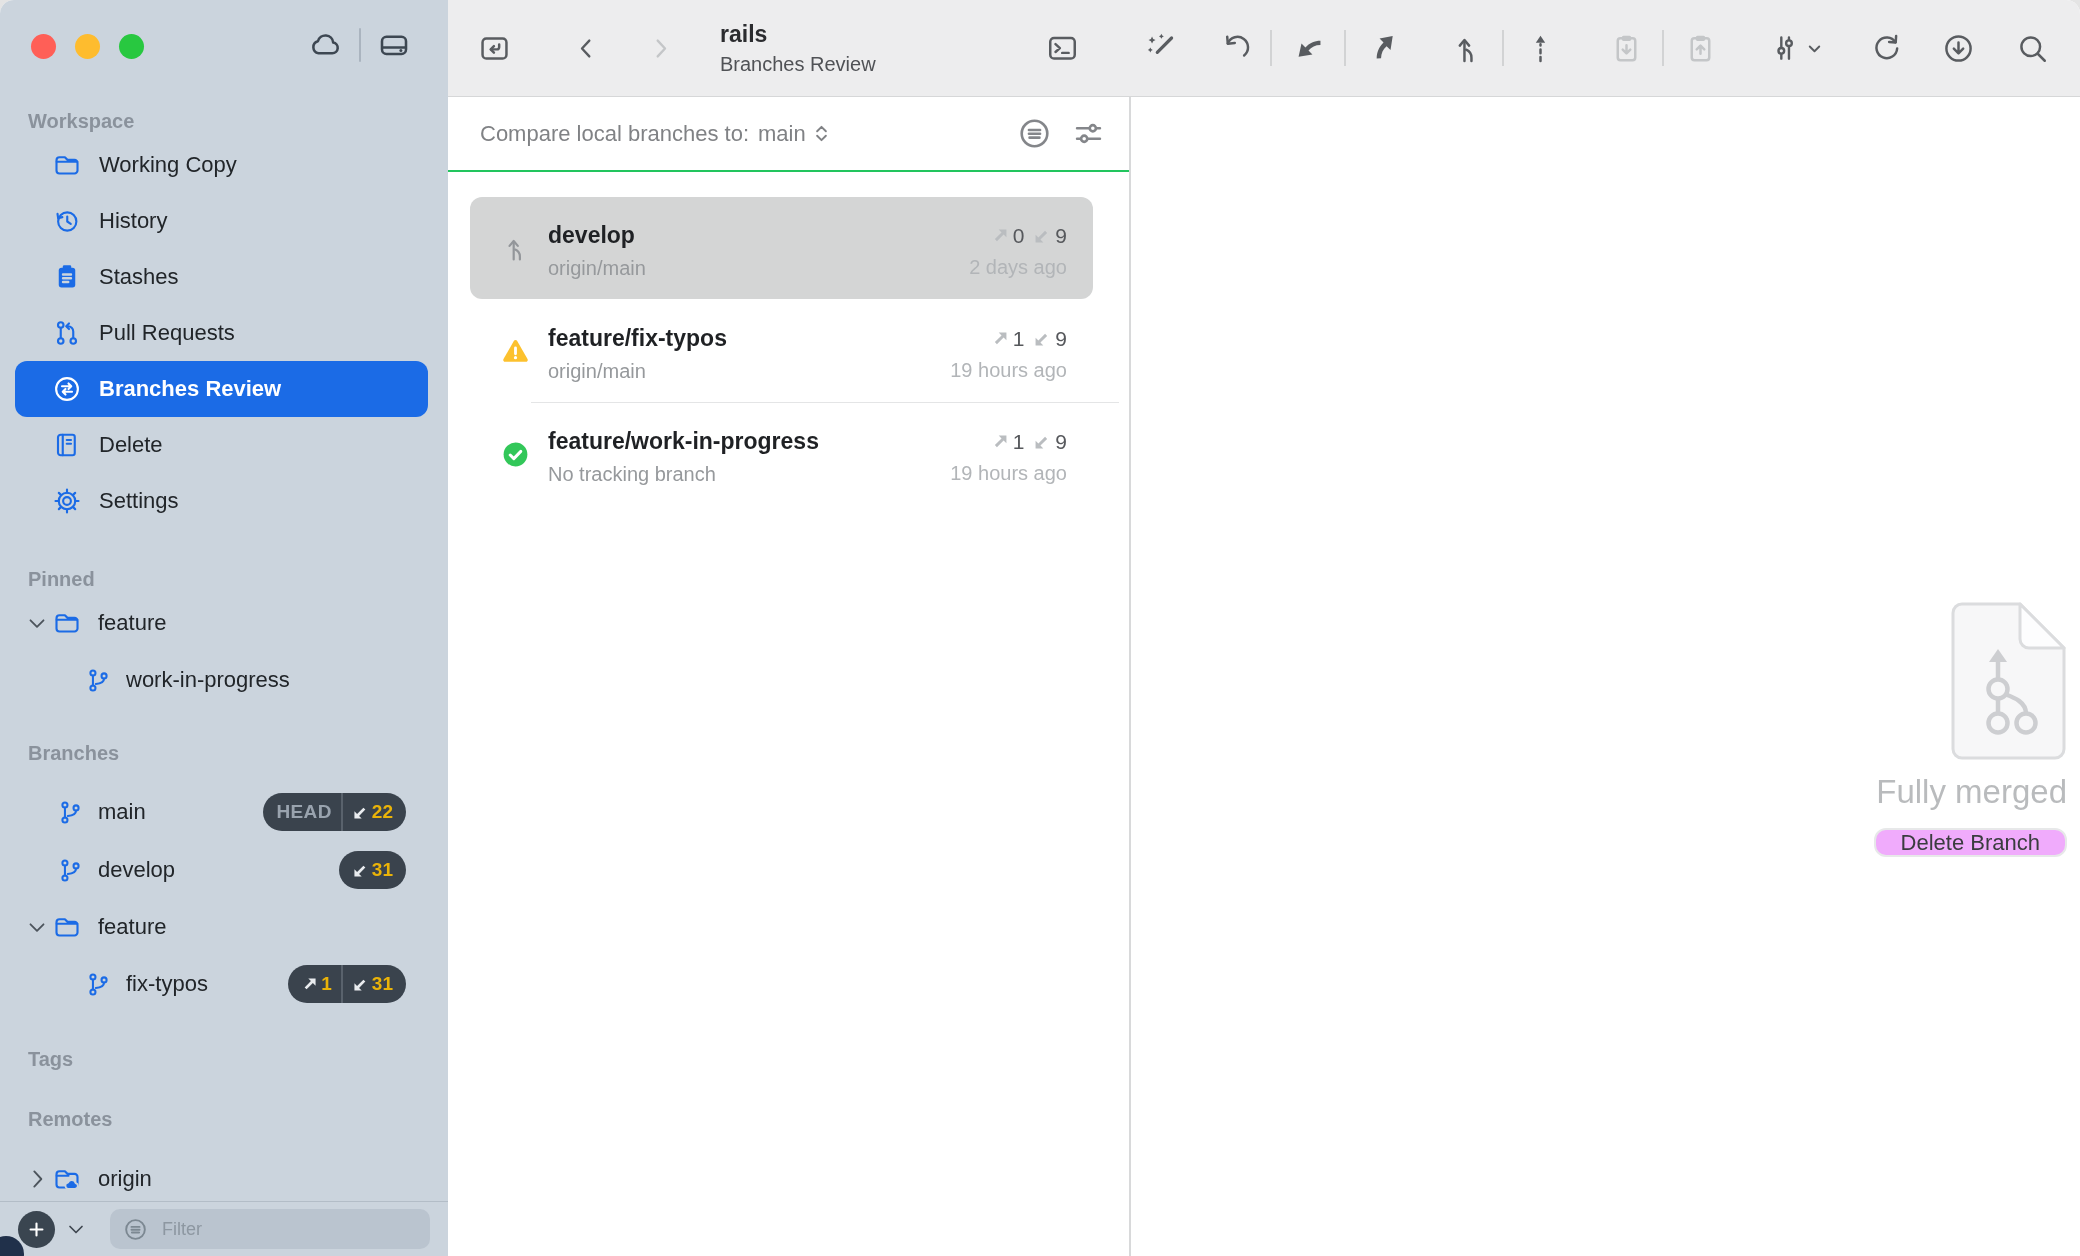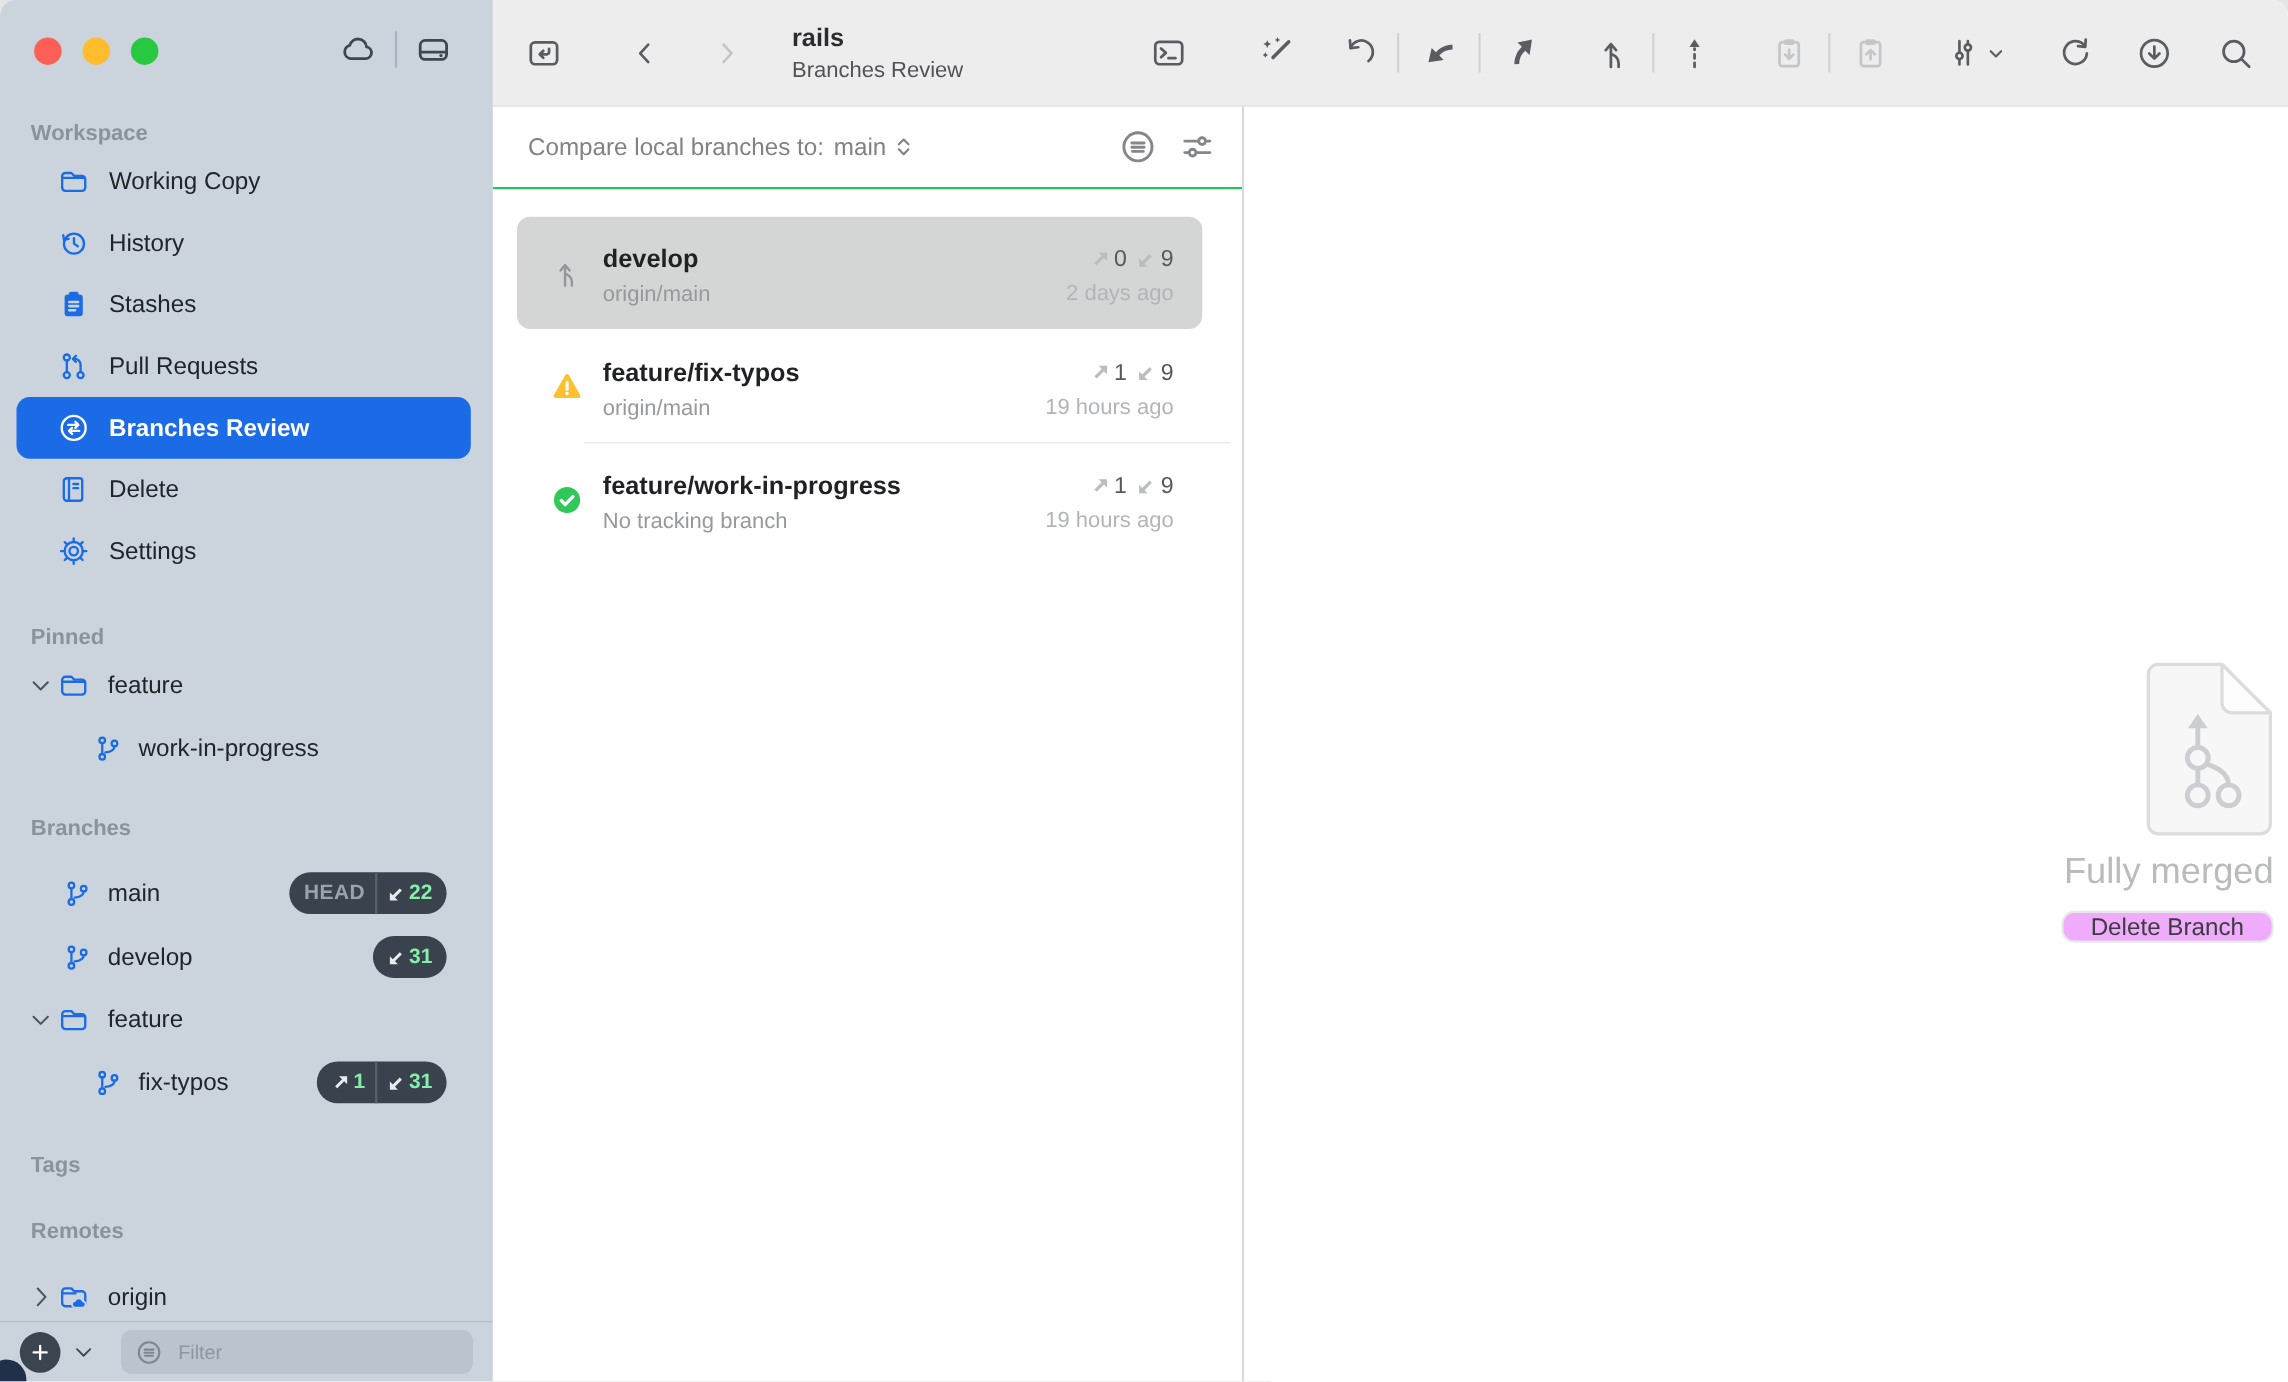--- a/index.html
+++ b/index.html
@@ -42,21 +42,21 @@
 
   .sb-branch{height:58px;display:flex;align-items:center;font-size:22px;color:#212529;padding:0 42px 0 56px;}
   .sb-branch.first{margin-top:14px;}
   .sb-branch svg.ic{width:29px;height:29px;color:#1b6be6;}
   .sb-branch .lbl{margin-left:13px;}
   .sb-branch.child{padding-left:84px;}
 
   .badge{margin-left:auto;height:38px;background:#3a434d;border-radius:19px;display:flex;align-items:center;padding:0 13px;font-size:19px;font-weight:700;}
   .badge .head{color:#99a3ae;letter-spacing:.4px;}
   .badge .sep{width:2px;height:38px;background:#59626c;margin:0 9px;}
-  .badge .num{color:#86efac;margin-left:3px;}
+  .badge .num{color:#eab308;margin-left:3px;}
   .badge svg.arr{width:17px;height:17px;color:#e9ecef;}
   .badge .grp{display:flex;align-items:center;}
 
   .sb-bottom{height:55px;flex:none;border-top:1px solid #b3bdc7;display:flex;align-items:center;padding:0 16px 0 18px;}
   .plus-btn{width:37px;height:37px;border-radius:50%;background:#3a4550;color:#fff;display:flex;align-items:center;justify-content:center;flex:none;}
   .plus-btn svg{width:23px;height:23px;stroke-width:2.2;}
   .plus-chev{width:24px;height:24px;color:#3f4750;margin-left:9px;flex:none;}
   .filter-wrap{flex:1;height:40px;background:#bac4cf;border-radius:10px;display:flex;align-items:center;padding:0 12px;margin-left:22px;margin-right:2px;}
   .filter-wrap svg{width:27px;height:27px;color:#7c8892;flex:none;}
   .filter-wrap input{flex:1;background:transparent;border:none;outline:none;font-size:18px;color:#2f3337;margin-left:11px;font-family:inherit;min-width:0;}

